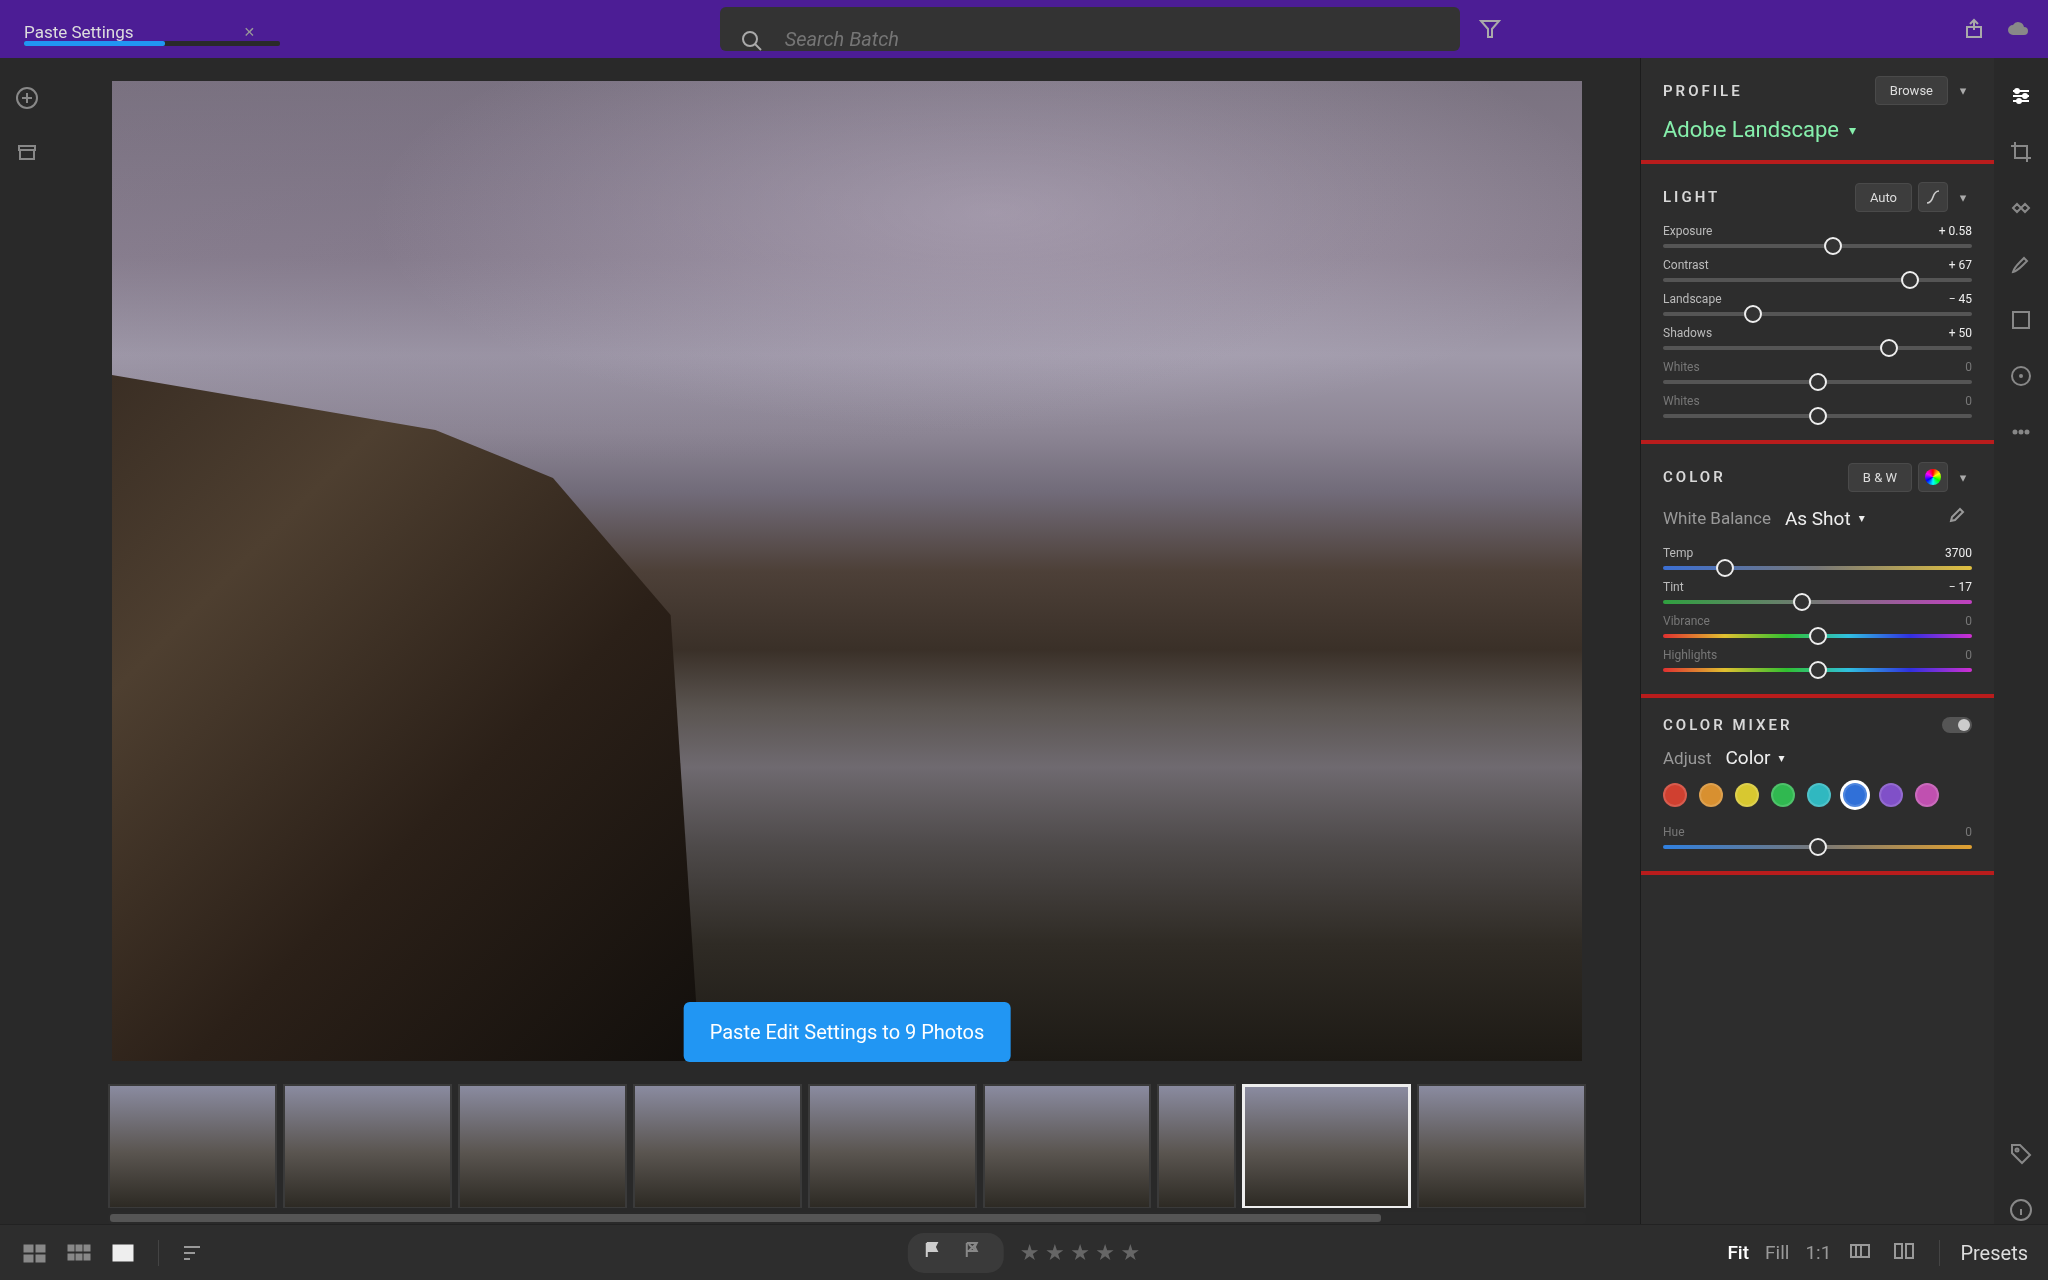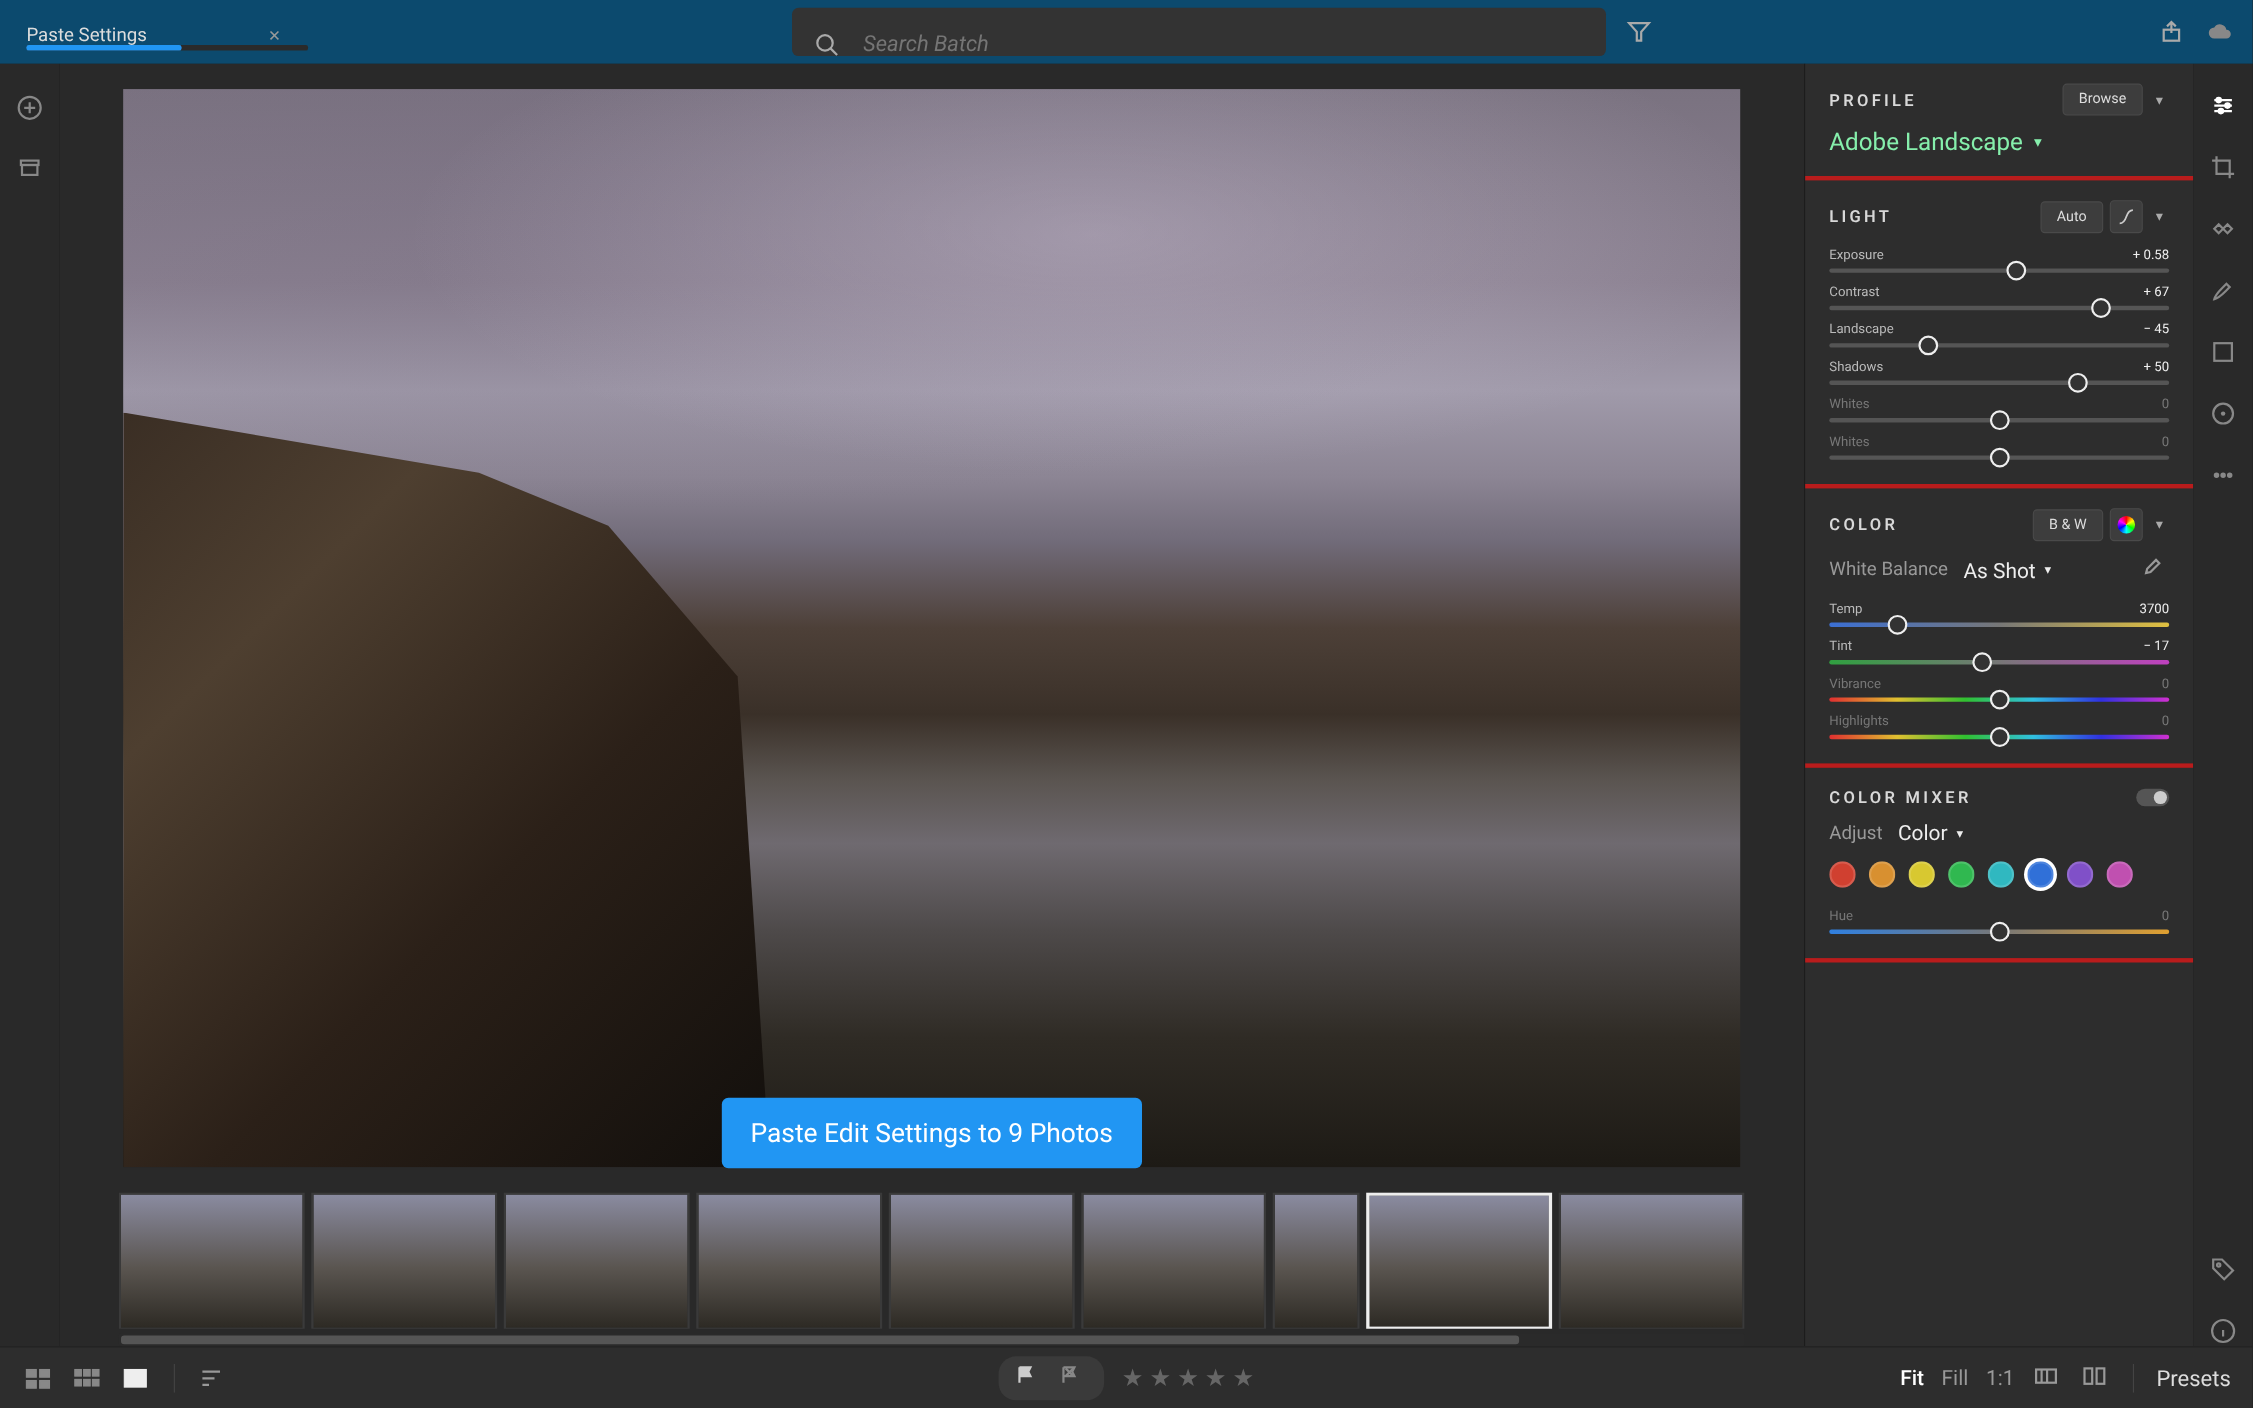--- a/index.html
+++ b/index.html
@@ -1,19 +1,19 @@
 <!DOCTYPE html>
 <html><head>
 <meta charset="utf-8">
 <style>
 * { margin: 0; padding: 0; box-sizing: border-box; font-family: -apple-system, BlinkMacSystemFont, "Segoe UI", Roboto, sans-serif; user-select: none; }
 body { background: #1a1a1a; color: #ccc; width: 2048px; height: 1280px; overflow: hidden; display: flex; flex-direction: column; }
 
 
-.top-bar { height: 58px; background: #0c4a6e; display: flex; align-items: center; padding: 0 16px; gap: 16px; }
+.top-bar { height: 58px; background: #4c1d95; display: flex; align-items: center; padding: 0 16px; gap: 16px; }
 .tab { position: relative; display: flex; align-items: center; gap: 110px; padding: 6px 8px 0 8px; height: 100%; }
 .tab .title { font-size: 17px; color: #ddd; }
 .tab .close { font-size: 14px; color: #999; cursor: pointer; }
 .tab .progress { position: absolute; bottom: 12px; left: 8px; width: 256px; height: 5px; background: #2a2a2a; border-radius: 2px; }
 .tab .progress .bar { width: 55%; height: 100%; background: #2196f3; border-radius: 2px; }
 .spacer { flex: 1; }
 .search-wrap { width: 740px; height: 44px; background: #333; border-radius: 6px; display: flex; align-items: flex-end; padding: 0 20px; gap: 23px; }
 .search-wrap svg { width: 22px; height: 22px; fill: none; stroke: #aaa; stroke-width: 2; }
 .search-wrap input { flex: 1; background: none; border: none; font-size: 20px; font-style: italic; color: #aaa; outline: none; }
 .icon-btn { width: 28px; height: 28px; display: flex; align-items: center; justify-content: center; cursor: pointer; }
@@ -22,21 +22,21 @@
 
 .main-row { flex: 1; display: flex; min-height: 0; }
 .left-rail { width: 54px; background: #292929; display: flex; flex-direction: column; align-items: center; padding-top: 26px; gap: 26px; }
 .left-rail .icon-btn svg { stroke: #888; }
 
 .center { flex: 1; background: #292929; display: flex; flex-direction: column; position: relative; min-width: 0; }
 .canvas { flex: 1; display: flex; align-items: center; justify-content: center; padding: 12px; position: relative; }
 .photo { width: 1470px; height: 980px; background: linear-gradient(to bottom, #7a7280 0%, #8a8090 18%, #a09aaa 28%, #8c8594 36%, #716b79 42%, #4d4038 50%, #3a3028 58%, #5a5450 64%, #6f6a70 70%, #4e4a4a 78%, #2f2b25 88%, #1d1a15 100%); position: relative; border: 0; }
 .photo::before { content:""; position:absolute; left:0; right:0; top:0; height:45%; background: radial-gradient(ellipse at 60% 30%, rgba(220,210,230,.35), transparent 50%), radial-gradient(ellipse at 30% 20%, rgba(120,110,130,.4), transparent 60%); }
 .photo::after { content:""; position:absolute; left:0; bottom:0; width:40%; height:70%; background: linear-gradient(135deg, #3a2e24 0%, #4e3f30 25%, #2b2018 60%, #120f0c 100%); clip-path: polygon(0 0, 55% 8%, 75% 15%, 95% 35%, 100% 100%, 0 100%); }
-.toast { position: absolute; bottom: 22px; left: 50%; transform: translateX(-50%); background: #2196f3; color: #fff; padding: 18px 26px; border-radius: 6px; font-size: 24px; }
+.toast { position: absolute; bottom: 22px; left: 50%; transform: translateX(-50%); background: #2196f3; color: #fff; padding: 18px 26px; border-radius: 6px; font-size: 20px; }
 
 .filmstrip { height: 140px; padding: 0 54px; display: flex; flex-direction: column; }
 .thumbs { flex: 1; display: flex; gap: 6px; overflow: hidden; }
 .thumb { width: 190px; height: 125px; background: linear-gradient(to bottom, #8a8ba0 0%, #5a5550 55%, #2d2a24 100%); border: 2px solid #3a3a3a; cursor: pointer; }
 .thumb.selected { border: 3px solid #eee; }
 .scroll { height: 12px; background: #2a2a2a; margin-top: 4px; border-radius: 3px; position: relative; }
 .scroll .handle { position: absolute; left: 2px; top: 2px; width: 86%; height: 8px; background: #555; border-radius: 3px; }
 
 
 .right-panel { width: 354px; background: #2d2d2d; overflow-y: auto; border-left: 1px solid #1c1c1c; }

